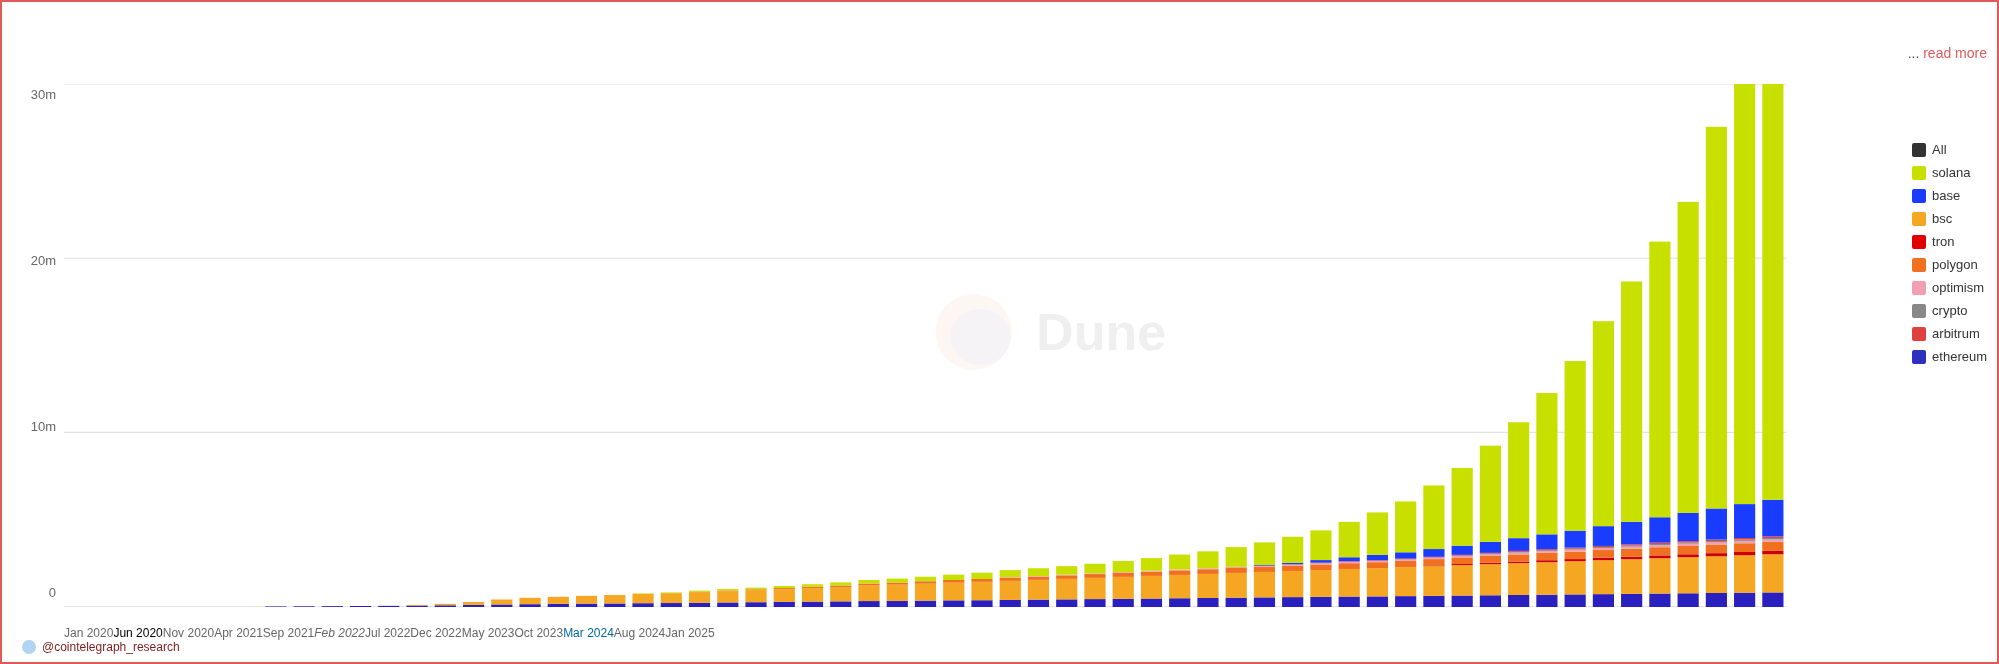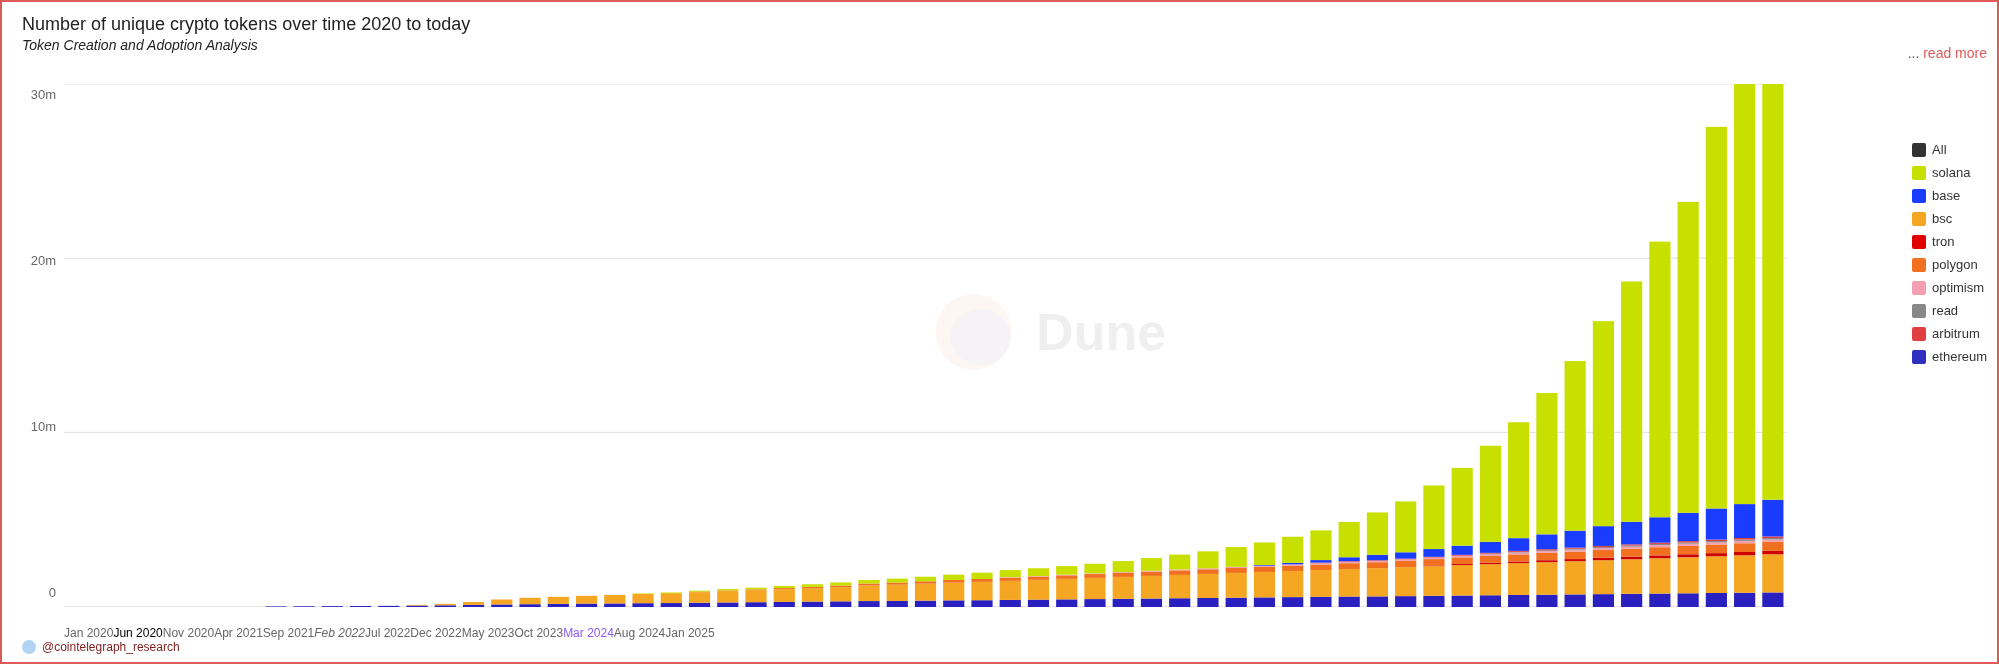--- a/index.html
+++ b/index.html
@@ -126,24 +126,20 @@
       height: 14px;
       border-radius: 2px;
       flex-shrink: 0;
     }
   </style>
 </head>
 <body>
 
 <div class="chart-container">
 
-  <div class="header">
-    <div class="title">Number of unique crypto tokens over time 2020 to today</div>
-    <div class="subtitle">Token Creation and Adoption Analysis</div>
-  </div>
 
   <div class="read-more-area">
     <span>...</span>
     <a href="#">read more</a>
   </div>
 
   <div class="watermark">
     <div class="watermark-circle">
       <svg width="90" height="90" viewBox="0 0 90 90">
         <circle cx="45" cy="45" r="38" fill="#f0b8a0" opacity="0.7"></circle>
@@ -445,21 +441,21 @@
   <span class="x-label" style="font-size: 12px; color: rgb(102, 102, 102);">Jan 2020</span>
       <span class="x-label" style="font-size: 12px; color: #000000;">Jun 2020</span>
       <span class="x-label" style="font-size: 12px; color: rgb(102, 102, 102);">Nov 2020</span>
       <span class="x-label" style="font-size: 12px; color: rgb(102, 102, 102);">Apr 2021</span>
       <span class="x-label" style="font-size: 12px; color: rgb(102, 102, 102);">Sep 2021</span>
       <span class="x-label" style="font-size: 12px; color: rgb(102, 102, 102); font-style: italic;">Feb 2022</span>
       <span class="x-label" style="font-size: 12px; color: rgb(102, 102, 102);">Jul 2022</span>
       <span class="x-label" style="font-size: 12px; color: rgb(102, 102, 102);">Dec 2022</span>
       <span class="x-label" style="font-size: 12px; color: rgb(102, 102, 102);">May 2023</span>
       <span class="x-label" style="font-size: 12px; color: rgb(102, 102, 102);">Oct 2023</span>
-      <span class="x-label" style="font-size: 12px; color: #8b5cf6;">Mar 2024</span>
+      <span class="x-label" style="font-size: 12px; color: #0369a1;">Mar 2024</span>
       <span class="x-label" style="font-size: 12px; color: rgb(102, 102, 102);">Aug 2024</span>
       <span class="x-label" style="font-size: 12px; color: rgb(102, 102, 102);">Jan 2025</span>
     </div>
 
   <div class="legend" id="legend-container">
   <div class="legend-item">
         <span class="legend-dot" style="background:#333"></span>
         <span>All</span>
       </div>
       <div class="legend-item">
@@ -481,21 +477,21 @@
       <div class="legend-item">
         <span class="legend-dot" style="background:#f07020"></span>
         <span>polygon</span>
       </div>
       <div class="legend-item">
         <span class="legend-dot" style="background:#f0a0b0"></span>
         <span>optimism</span>
       </div>
       <div class="legend-item">
         <span class="legend-dot" style="background:#888"></span>
-        <span>read</span>
+        <span>crypto</span>
       </div>
       <div class="legend-item">
         <span class="legend-dot" style="background:#e04040"></span>
         <span>arbitrum</span>
       </div>
       <div class="legend-item">
         <span class="legend-dot" style="background:#3030c0"></span>
         <span>ethereum</span>
       </div>
     </div>

